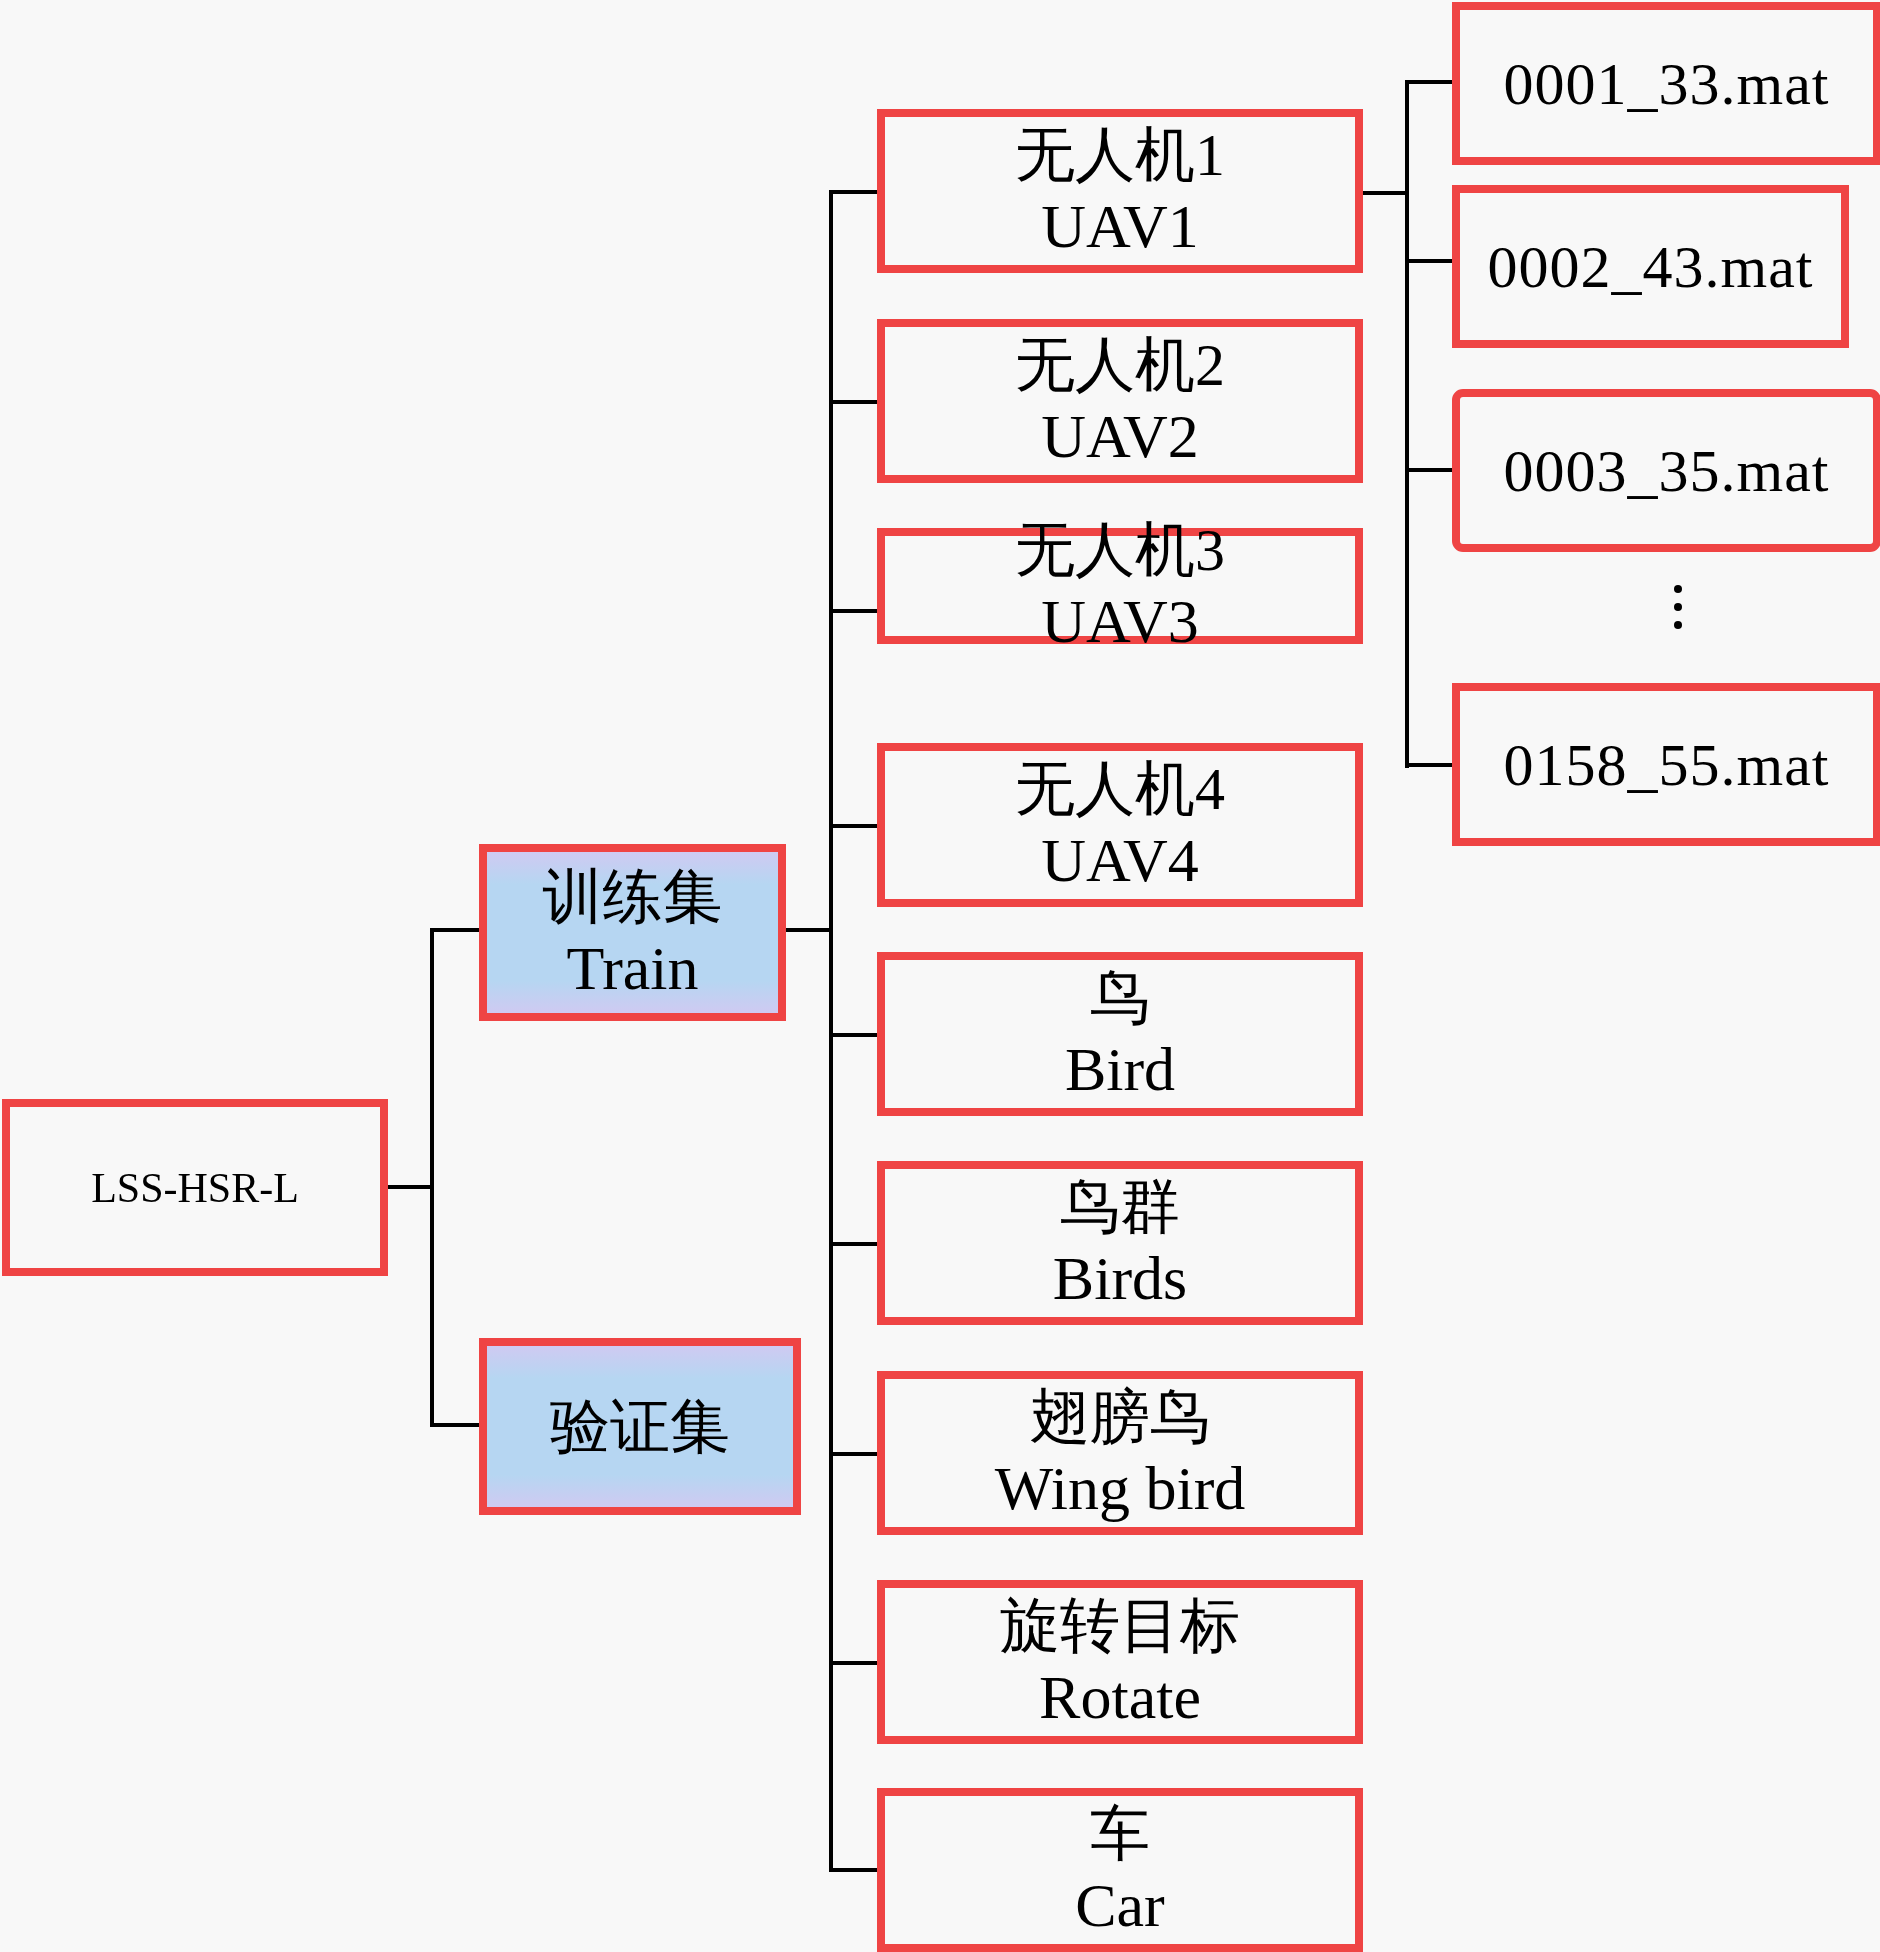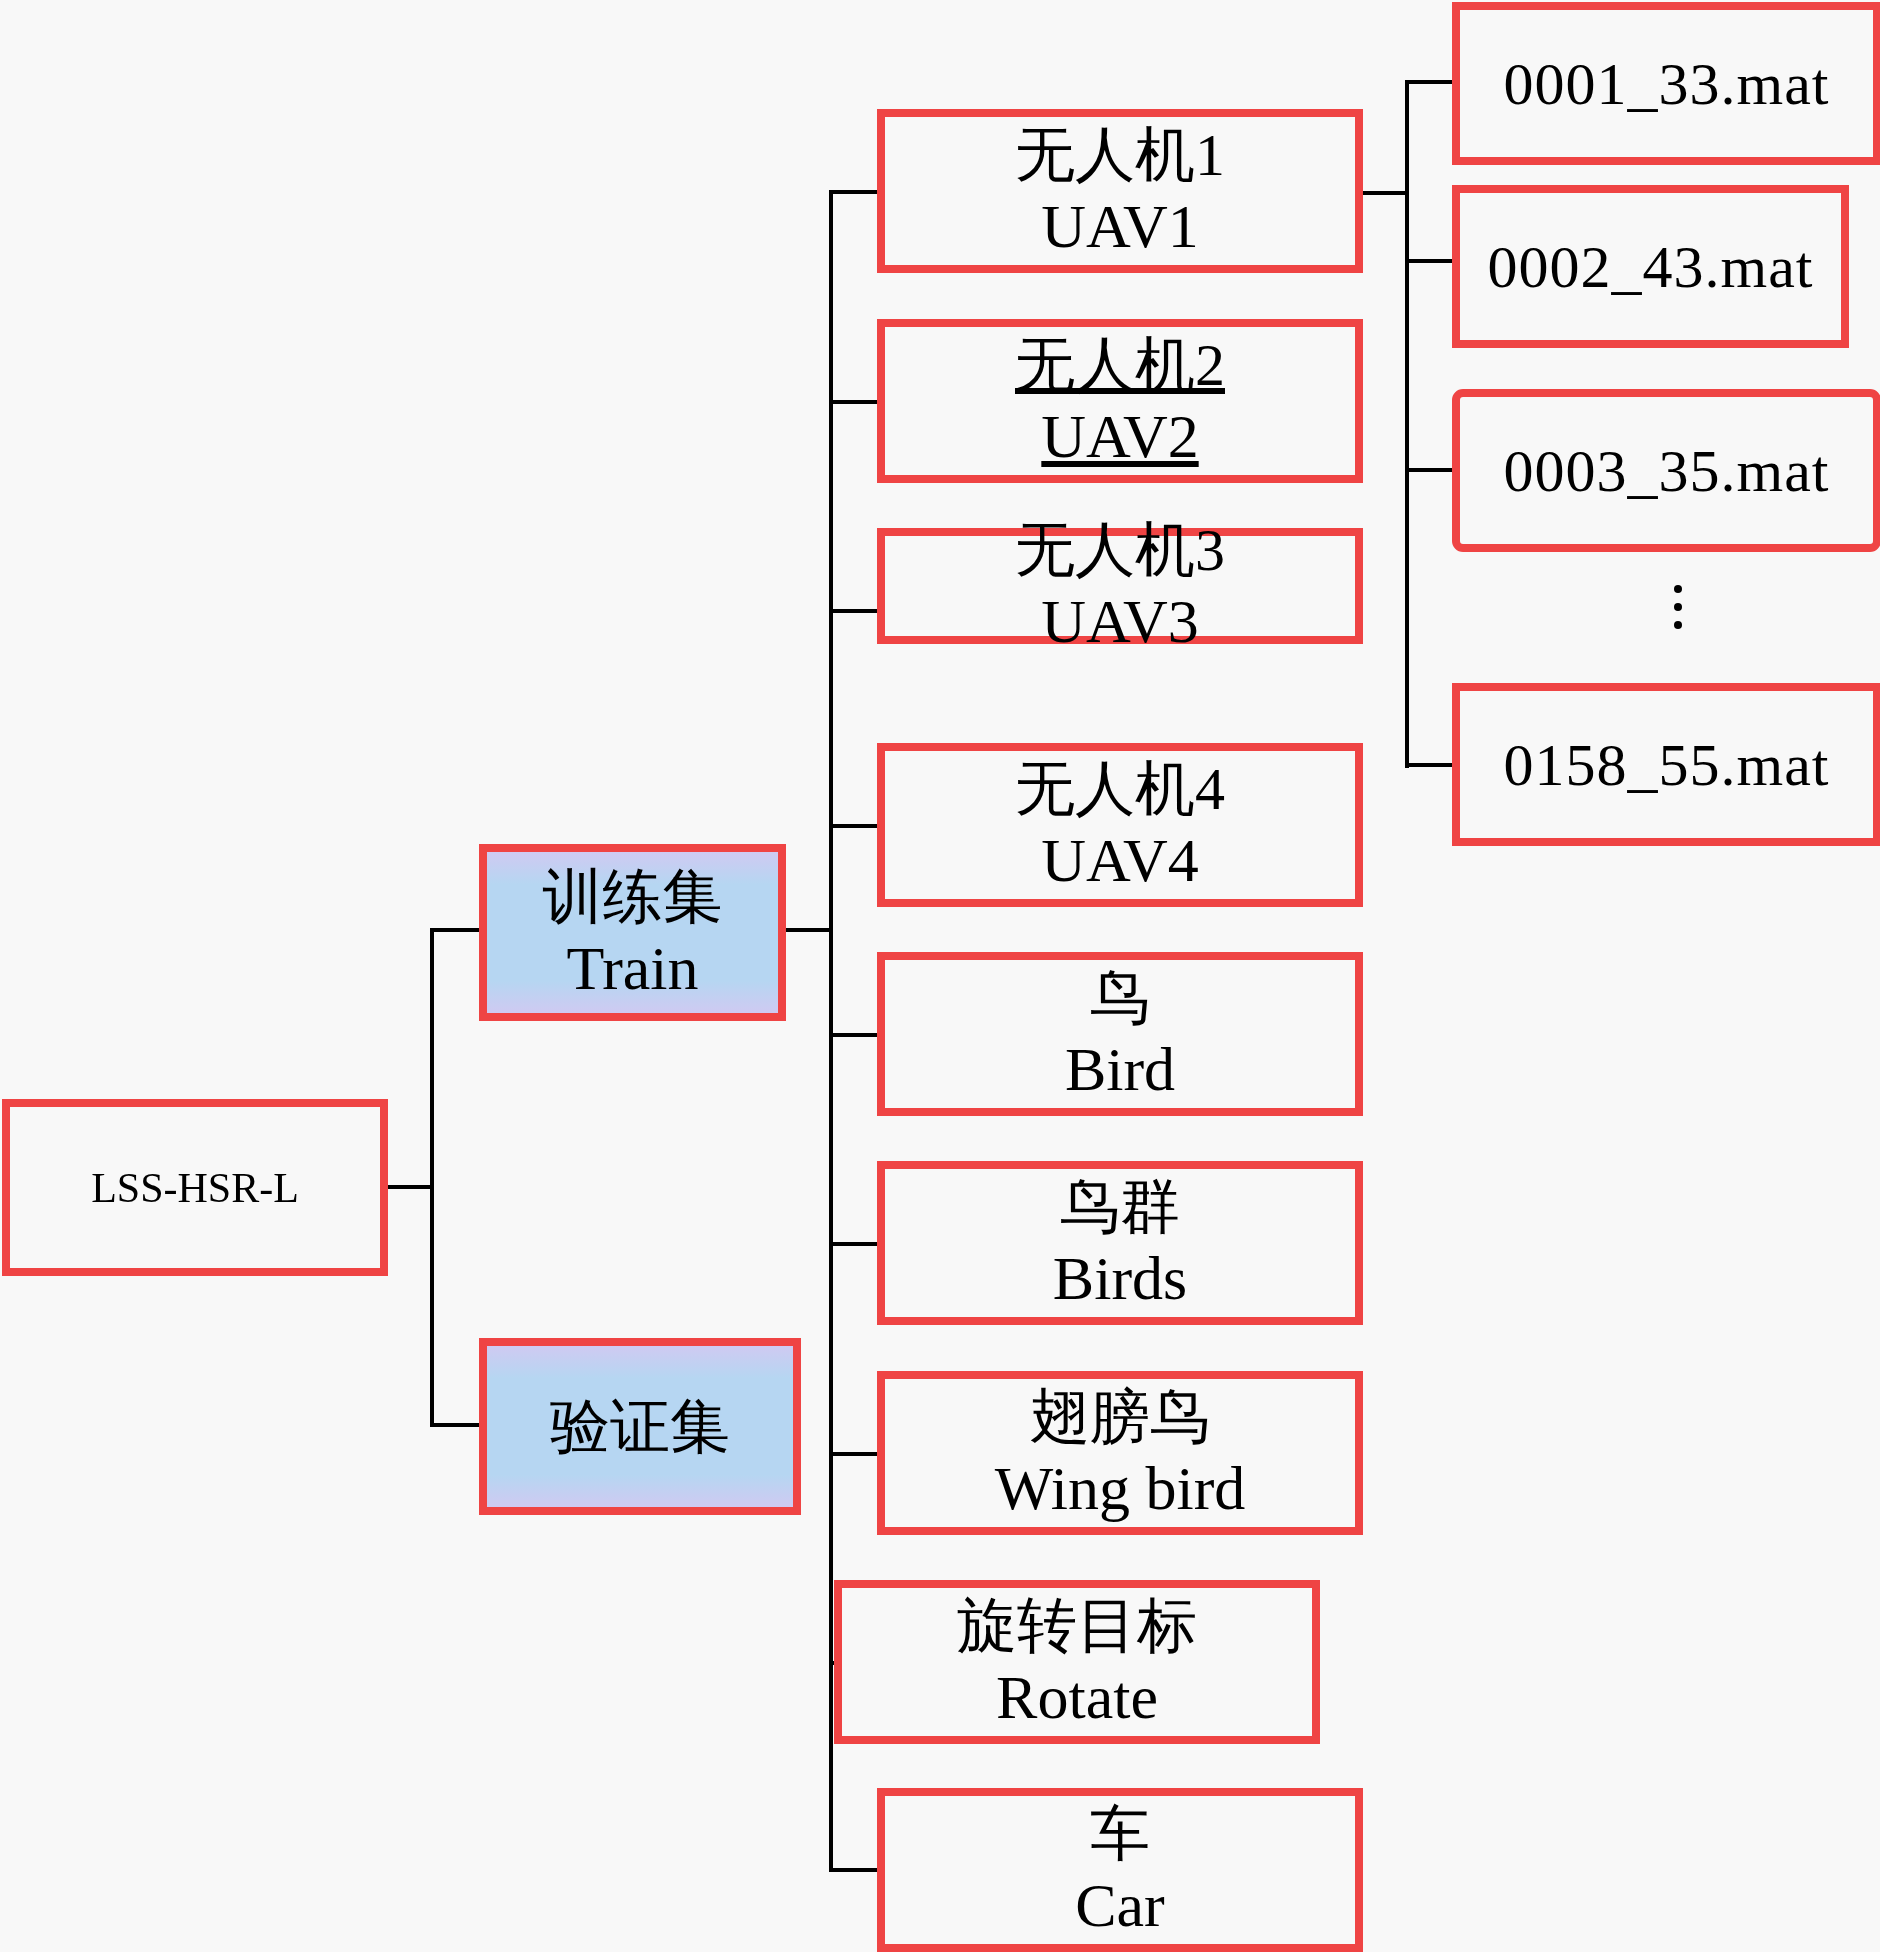--- a/index.html
+++ b/index.html
@@ -52,21 +52,21 @@
   <span class="en">Train</span>
 </div>
 <div class="box hl" style="left:479px;top:1338px;width:322px;height:177px;">
   <span class="zh">验证集</span>
 </div>
 
 <div class="box" style="left:877px;top:109px;width:486px;height:164px;">
   <span class="zh">无人机1</span>
   <span class="en">UAV1</span>
 </div>
-<div class="box" style="left:877px;top:319px;width:486px;height:164px;text-decoration:underline;">
+<div class="box" style="left:877px;top:319px;width:486px;height:164px;">
   <span class="zh">无人机2</span>
   <span class="en">UAV2</span>
 </div>
 <div class="box" style="left:877px;top:528px;width:486px;height:116px;">
   <span class="zh">无人机3</span>
   <span class="en">UAV3</span>
 </div>
 <div class="box" style="left:877px;top:743px;width:486px;height:164px;">
   <span class="zh">无人机4</span>
   <span class="en">UAV4</span>
@@ -76,21 +76,21 @@
   <span class="en">Bird</span>
 </div>
 <div class="box" style="left:877px;top:1161px;width:486px;height:164px;">
   <span class="zh">鸟群</span>
   <span class="en">Birds</span>
 </div>
 <div class="box" style="left:877px;top:1371px;width:486px;height:164px;">
   <span class="zh">翅膀鸟</span>
   <span class="en">Wing bird</span>
 </div>
-<div class="box" style="left:834px;top:1580px;width:486px;height:164px;">
+<div class="box" style="left:877px;top:1580px;width:486px;height:164px;">
   <span class="zh">旋转目标</span>
   <span class="en">Rotate</span>
 </div>
 <div class="box" style="left:877px;top:1788px;width:486px;height:164px;">
   <span class="zh">车</span>
   <span class="en">Car</span>
 </div>
 
 <div class="box" style="left:1452px;top:2px;width:429px;height:163px;">
   <span class="fn">0001_33.mat</span>

